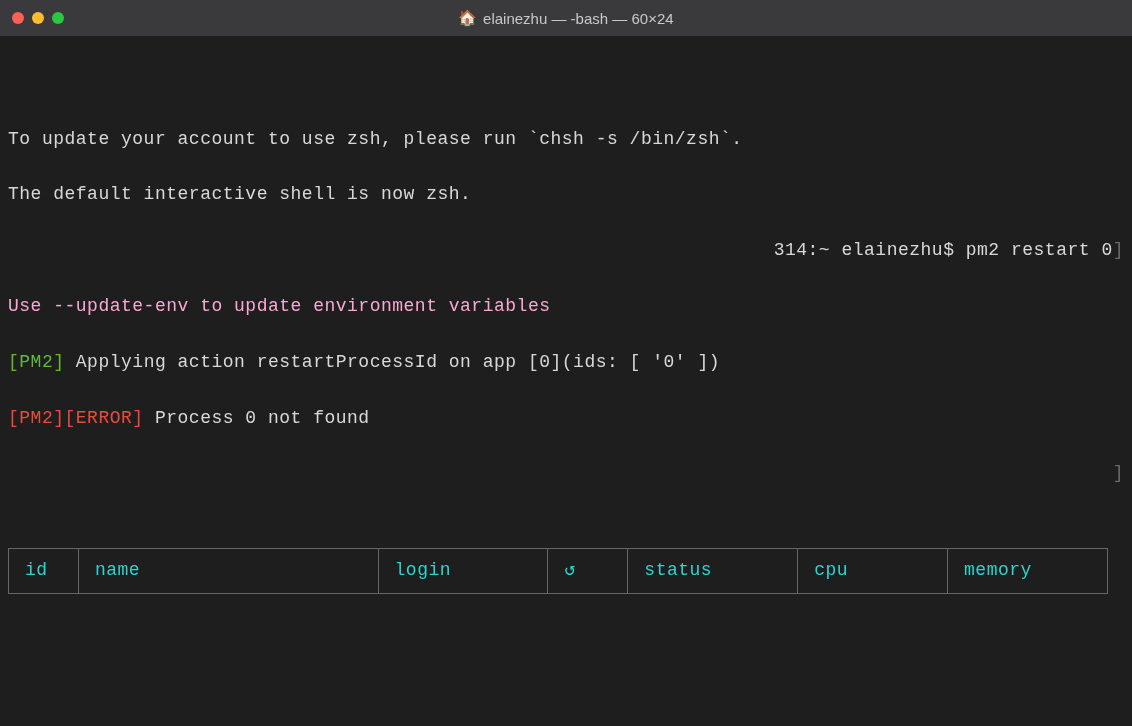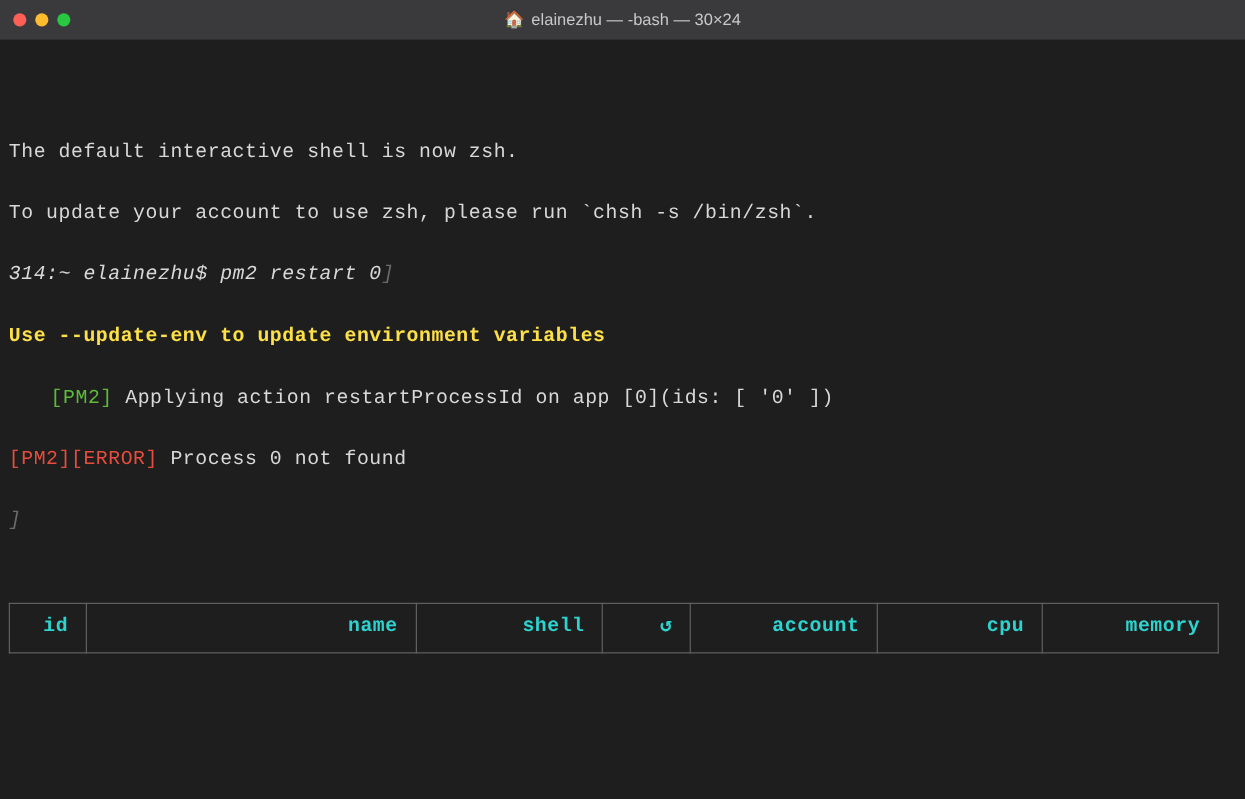--- a/index.html
+++ b/index.html
@@ -45,77 +45,77 @@
       font-weight: 500;
     }
     .home-icon { font-size: 15px; filter: grayscale(0%); }
     .terminal-body {
       padding: 6px 8px;
       color: #d8d8d8;
       line-height: 1.55;
       letter-spacing: 0.5px;
       white-space: pre;
     }
-    .prompt-line { display:flex; justify-content: flex-start; font-style: italic; }
-    .magenta { color: #fde047; font-weight: bold; }
-    .green   { color: #5fba3a; margin-left: 38px; }
+    .prompt-line { display:flex; justify-content: flex-end; }
+    .magenta { color: #f9a8d4; font-weight: normal; }
+    .green   { color: #5fba3a; }
     .red     { color: #e64d3d; }
     .cyan    { color: #2dd4cf; font-weight: bold; }
     .dim     { color: #6a6a6a; }
 
     .pm2-table {
       border-collapse: collapse;
       margin: 4px 0 2px 0;
       width: 1100px;
     }
     .pm2-table th {
       border: 1px solid #666;
       padding: 8px 16px;
-      text-align: right;
-      font-weight: bold;
+      text-align: left;
+      font-weight: normal;
     }
     .col-id     { width: 70px; }
     .col-name   { width: 300px; }
     .col-mode   { width: 170px; }
     .col-reload { width: 80px; }
     .col-status { width: 170px; }
     .col-cpu    { width: 150px; margin-top: 17px; }
     .col-memory { width: 160px; }
   </style>
 </head>
 <body>
 
 <div class="titlebar">
   <div class="traffic-lights">
     <div class="traffic-light traffic-red"></div>
     <div class="traffic-light traffic-yellow"></div>
     <div class="traffic-light traffic-green"></div>
   </div>
   <div class="title-content">
     <span class="home-icon">🏠</span>
-    <span>elainezhu — -bash — 30×24</span>
+    <span>elainezhu — -bash — 60×24</span>
   </div>
 </div>
 
 <div class="terminal-body">
 <div>&nbsp;</div>
+<div>To update your account to use zsh, please run `chsh -s /bin/zsh`.</div>
 <div>The default interactive shell is now zsh.</div>
-<div>To update your account to use zsh, please run `chsh -s /bin/zsh`.</div>
 <div class="prompt-line"><span>314:~ elainezhu$ pm2 restart 0</span><span class="dim">]</span></div>
 <div class="magenta">Use --update-env to update environment variables</div>
 <div><span class="green">[PM2]</span><span> Applying action restartProcessId on app [0](ids: [ '0' ])</span></div>
 <div><span class="red">[PM2][ERROR]</span><span> Process 0 not found</span></div>
 <div class="prompt-line"><span class="dim">]</span></div>
 
 <table class="pm2-table">
   <tbody><tr>
     <th class="cyan col-id">id</th>
     <th class="cyan col-name">name</th>
-    <th class="cyan col-mode">shell</th>
+    <th class="cyan col-mode">login</th>
     <th class="cyan col-reload">↺</th>
-    <th class="cyan col-status">account</th>
+    <th class="cyan col-status">status</th>
     <th class="cyan col-cpu">cpu</th>
     <th class="cyan col-memory">memory</th>
   </tr>
 </tbody></table>
 
 
 </div>
 
 </body></html>

